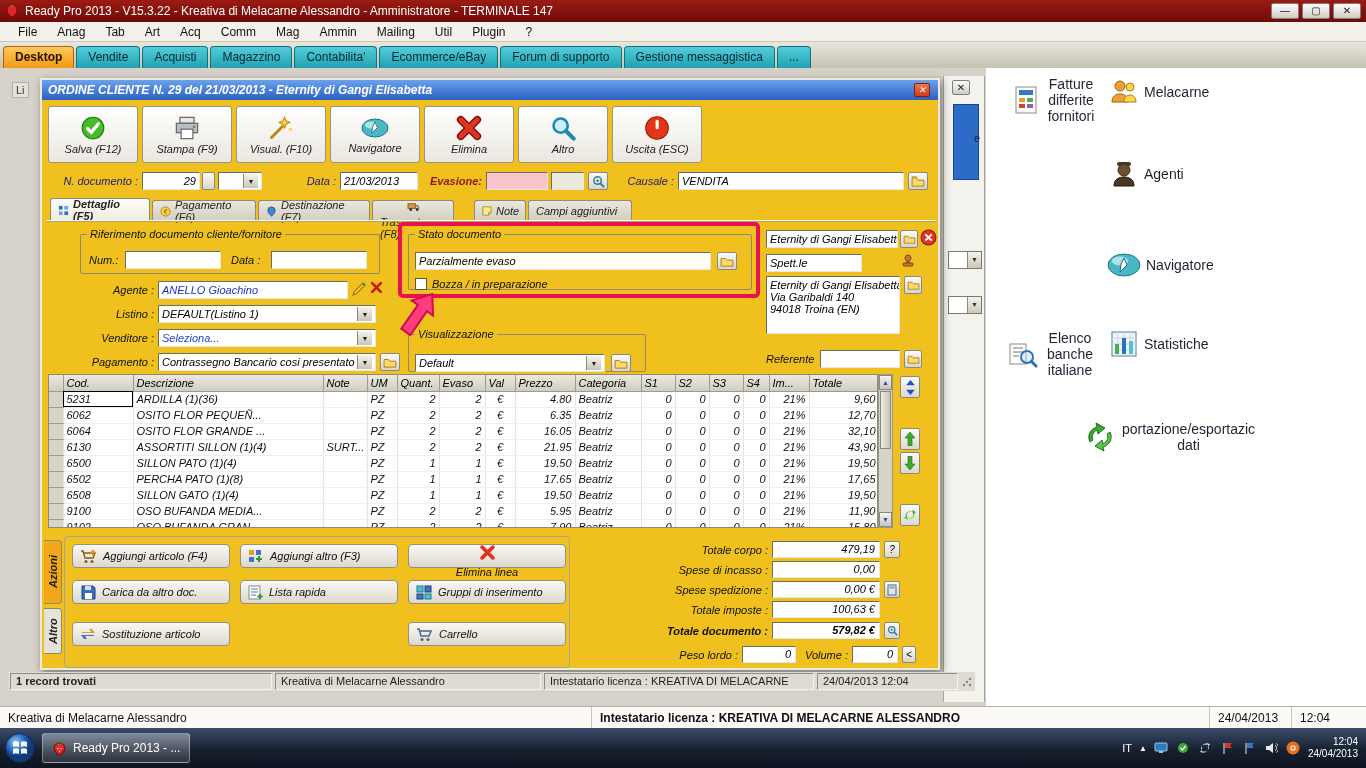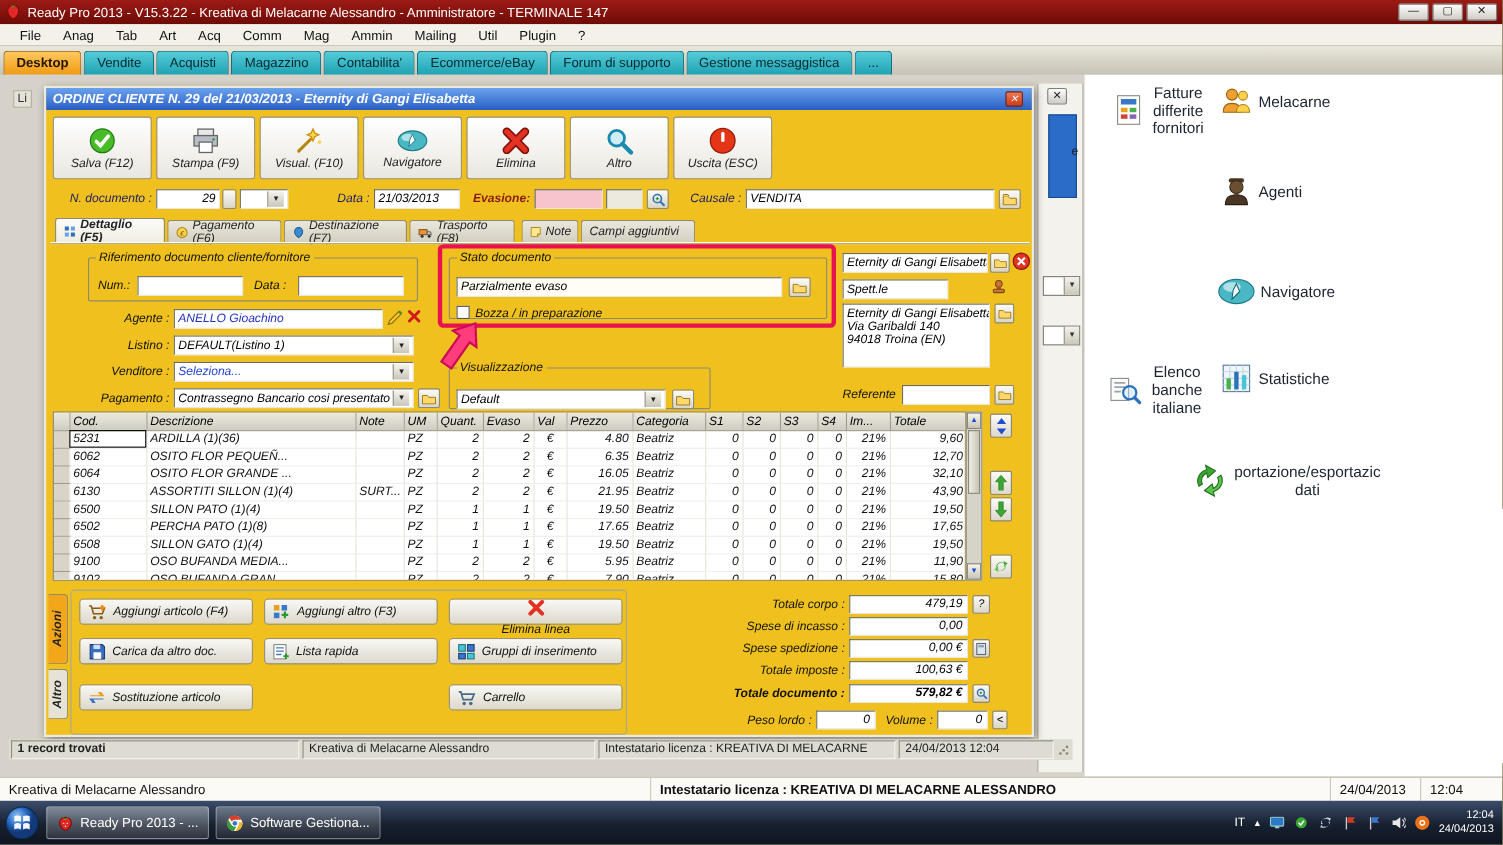--- a/index.html
+++ b/index.html
@@ -353,21 +353,21 @@
         <span>Pagamento (F6)</span>
       </div>
       <div class="dtab" style="left:216px;width:112px;">
         <span class="ico">
             <svg width="11" height="11" viewBox="0 0 12 12">
               <path d="M6 1a4 4 0 014 4c0 3-4 6-4 6S2 8 2 5a4 4 0 014-4z" fill="#3a8ad0" stroke="#1c5a94"></path>
             </svg>
           </span>
         <span>Destinazione (F7)</span>
       </div>
-      <div class="dtab" style="left:330px;width:96px;">
+      <div class="dtab" style="left:330px;width:82px;flex-direction:column;">
         <span class="ico">
             <svg width="13" height="11" viewBox="0 0 14 12">
               <rect x="1" y="3" width="8" height="5" fill="#e8953a" stroke="#8a5210"></rect>
               <path d="M9 5h3l1 2v1H9z" fill="#c8c8c8" stroke="#666"></path>
               <circle cx="4" cy="9.5" r="1.5" fill="#333"></circle>
               <circle cx="11" cy="9.5" r="1.5" fill="#333"></circle>
             </svg>
           </span>
         <span>Trasporto (F8)</span>
       </div>
@@ -902,32 +902,20 @@
           <svg width="15" height="15" viewBox="0 0 14 14">
             <path d="M7 2C4 2 2 4 2 6.5 2 10 6 13 7 13s5-3 5-6.5C12 4 10 2 7 2z" fill="#e02828" stroke="#7e0b06"></path>
             <path d="M4.5 1.5L7 3l2.5-1.5L8 4H6z" fill="#3f9a28"></path>
             <circle cx="5.5" cy="7" r=".6" fill="#ffd"></circle>
             <circle cx="8.5" cy="7" r=".6" fill="#ffd"></circle>
             <circle cx="7" cy="9.5" r=".6" fill="#ffd"></circle>
           </svg>
         </span>
       <span>Ready Pro 2013 - ...</span>
     </span>
-    <span class="taskbtn">
-      <span class="ico">
-          <svg width="15" height="15" viewBox="0 0 14 14">
-            <circle cx="7" cy="7" r="6.5" fill="#fff"></circle>
-            <path d="M7 .5A6.5 6.5 0 0112.8 4H7A3 3 0 004.4 5.5L2 2A6.5 6.5 0 017 .5z" fill="#d8402a"></path>
-            <path d="M13.5 7A6.5 6.5 0 017.6 13.5L10 9a3 3 0 00.2-3h2.9c.3.6.4 1.3.4 2z" fill="#f0b820"></path>
-            <path d="M4.2 8.5L1.2 3.6A6.5 6.5 0 006.2 13.5L8.6 9a3 3 0 01-4.4-.5z" fill="#3f9a3a"></path>
-            <circle cx="7" cy="7" r="2.4" fill="#3a77c8" stroke="#fff" stroke-width=".8"></circle>
-          </svg>
-        </span>
-      <span>Software Gestiona...</span>
-    </span>
     <span class="tray">
       <span style="font-size:11px;">IT</span>
       <span style="font-size:8px;">▲</span>
       <span class="trayicon">
           <svg width="14" height="12" viewBox="0 0 14 12">
             <rect x="1" y="1" width="12" height="8" rx="1" fill="#2a7ac8" stroke="#9cc"></rect>
             <rect x="5" y="9" width="4" height="2" fill="#9cc"></rect>
           </svg>
         </span>
       <span class="trayicon">

